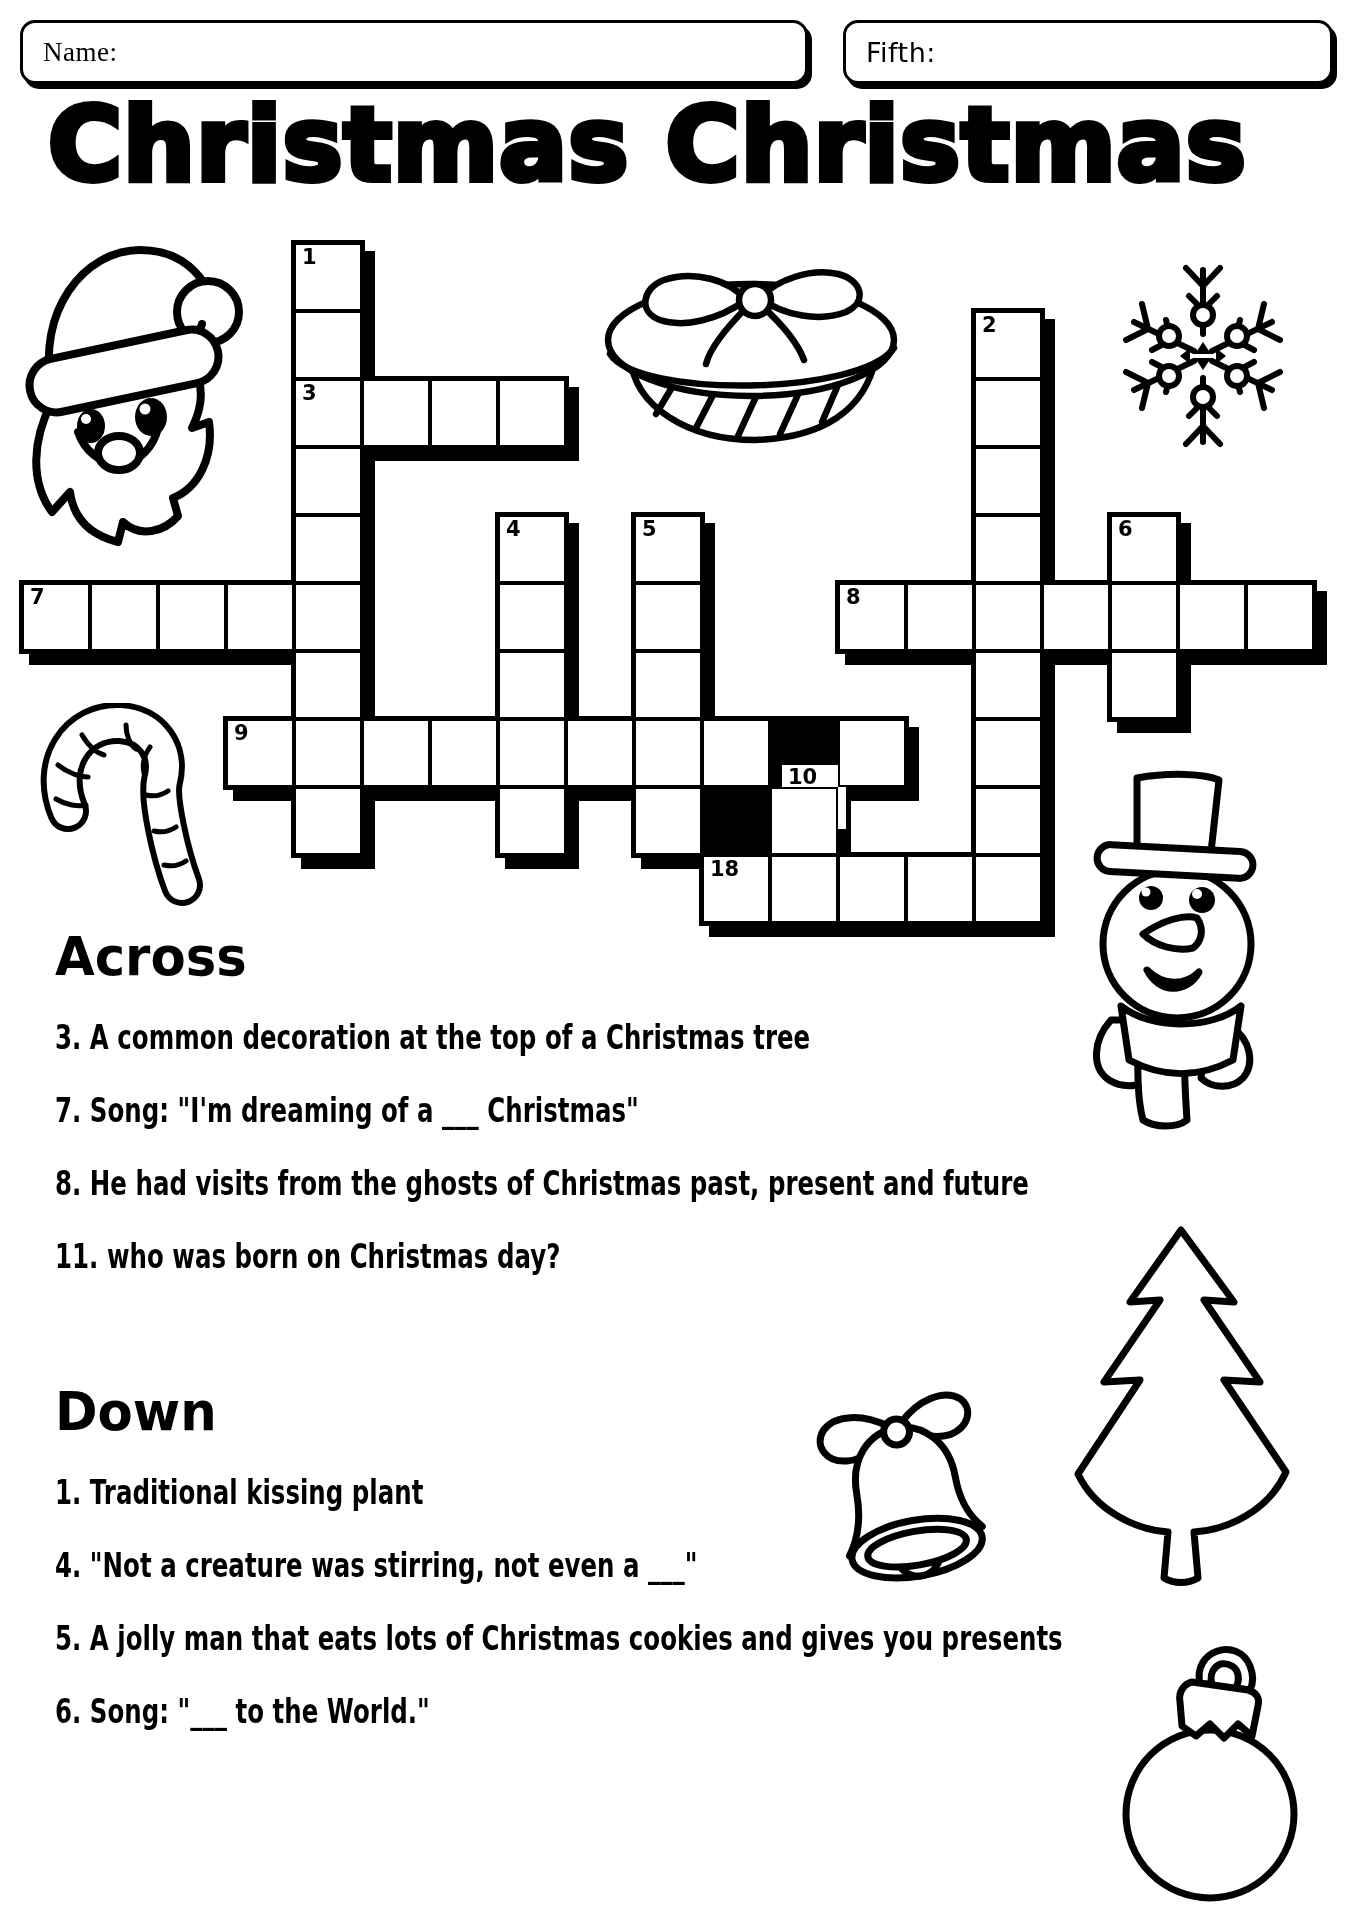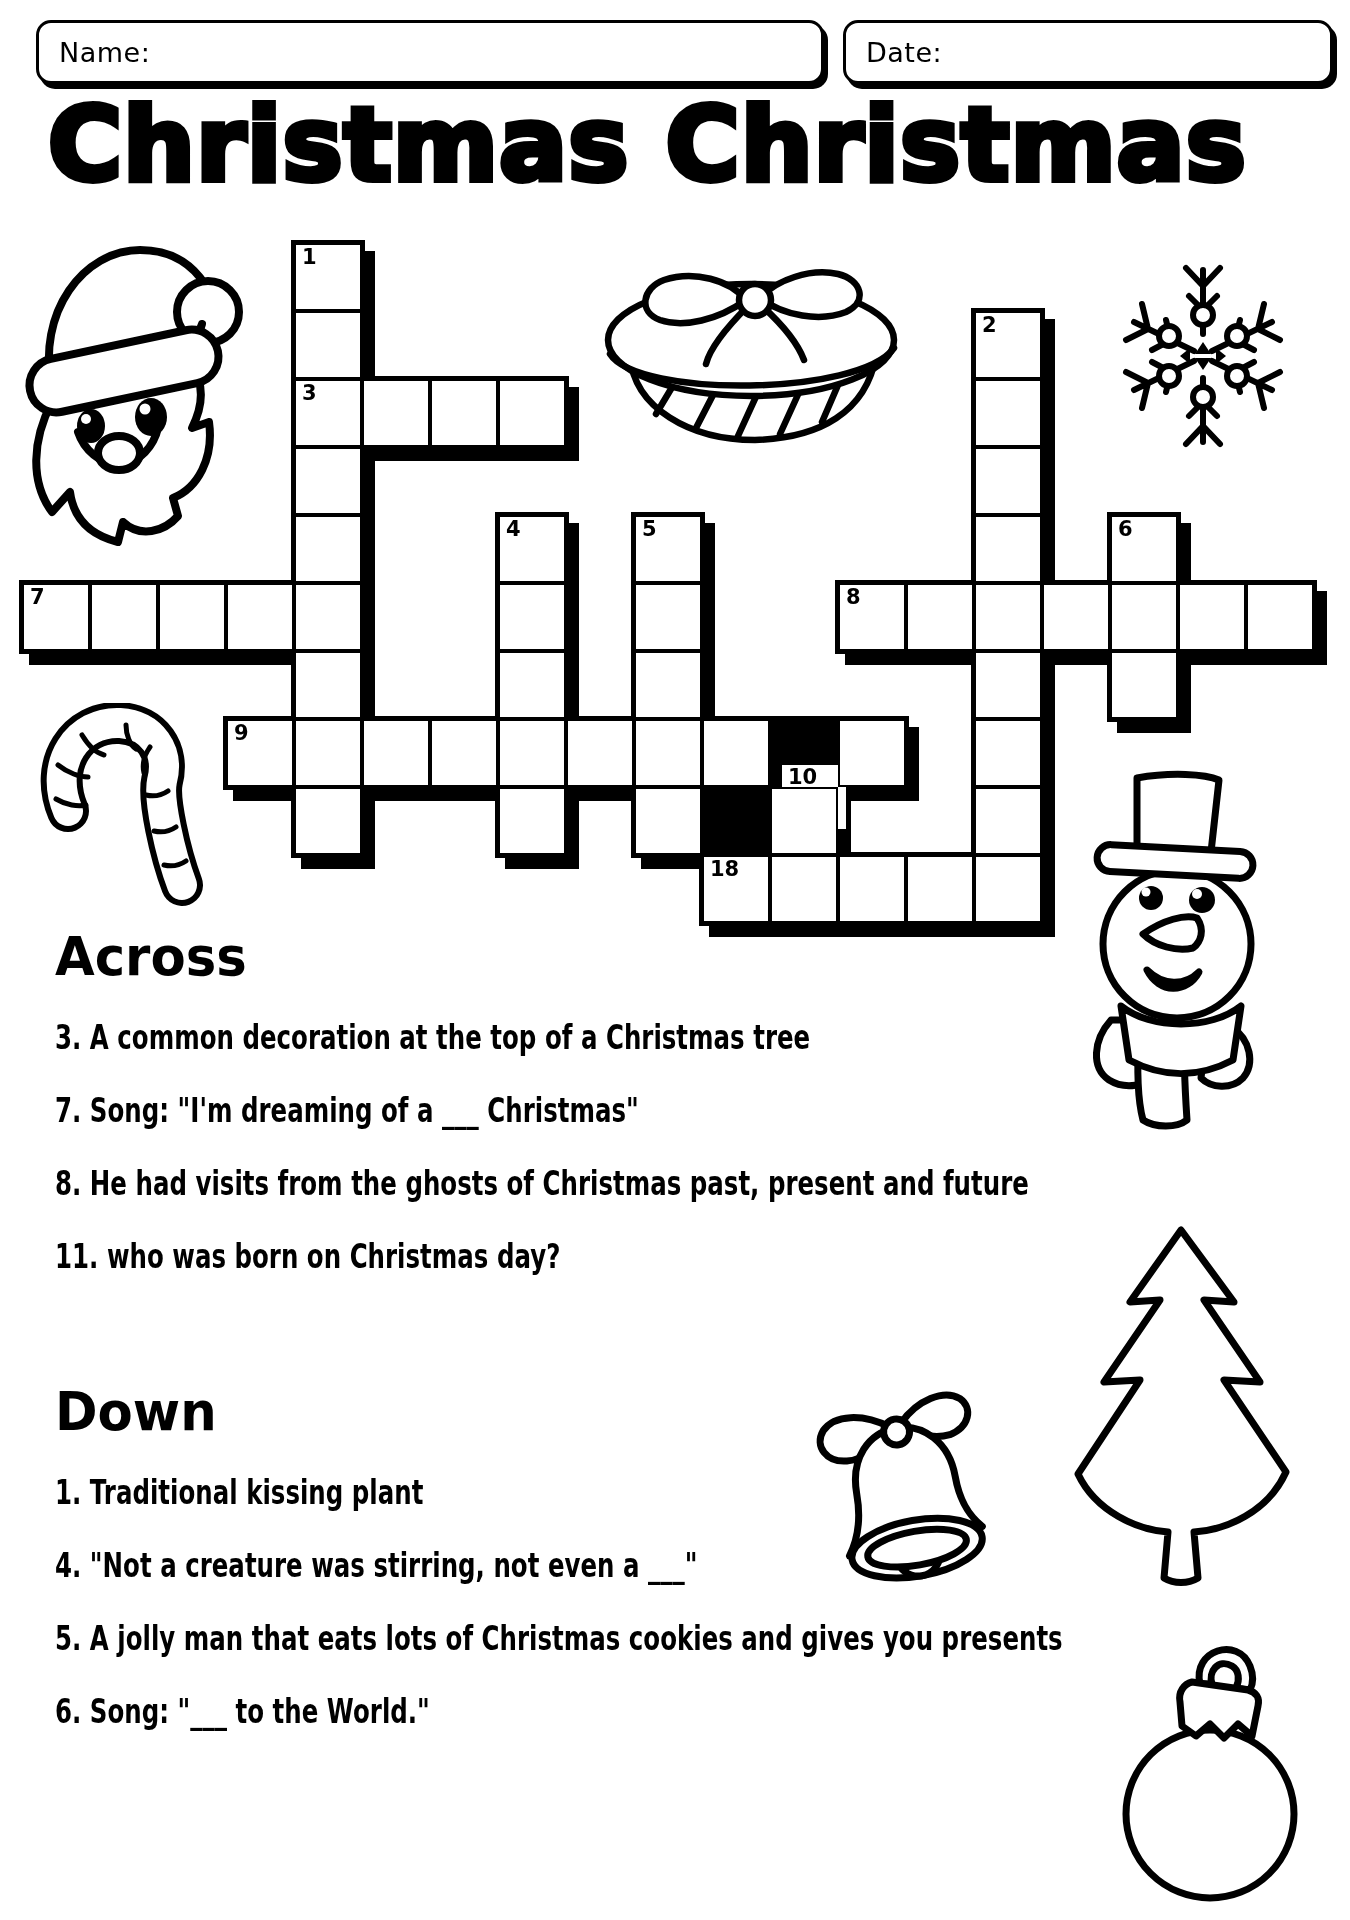--- a/index.html
+++ b/index.html
@@ -8,21 +8,21 @@
     font-family:"DejaVu Sans","Liberation Sans",sans-serif;color:#000;
     overflow:hidden;
   }
   
   .hdr-box{
     position:absolute;top:20px;height:64px;background:#fff;
     border:3.5px solid #000;border-radius:15px;box-shadow:4px 5px 0 #000;
     display:flex;align-items:center;box-sizing:border-box;
   }
   .hdr-box .lbl{font-size:27px;padding-left:20px;letter-spacing:.5px;}
-  #name-box{left:36px;width:788px;}
+  #name-box{left:20px;width:788px;font-family:Liberation Serif, serif;}
   #date-box{left:843px;width:490px;}
   .page-title{
     position:absolute;top:86px;left:48px;width:1290px;
     font-size:101px;font-weight:bold;letter-spacing:1px;white-space:nowrap;
     -webkit-text-stroke:6px #000;
   }
   
   .gshadow,.goutline{position:absolute;width:74px;height:74px;background:#000;}
   .gcell{
     position:absolute;width:68px;height:68px;box-sizing:border-box;
@@ -46,21 +46,21 @@
   
   .deco{position:absolute;}
 </style>
 </head>
 <body>
 
 <div class="hdr-box" id="name-box">
   <span class="lbl">Name:</span>
 </div>
 <div class="hdr-box" id="date-box">
-  <span class="lbl">Date:</span>
+  <span class="lbl">Fifth:</span>
 </div>
 <div class="page-title">Christmas Christmas</div>
 
 <div>
   <div>
       <div class="gshadow" style="left: 301px; top: 251px;"></div>
       <div class="goutline" style="left: 291px; top: 240px;"></div>
       <div class="gshadow" style="left: 301px; top: 319px;"></div>
       <div class="goutline" style="left: 291px; top: 308px;"></div>
       <div class="gshadow" style="left: 301px; top: 387px;"></div>

